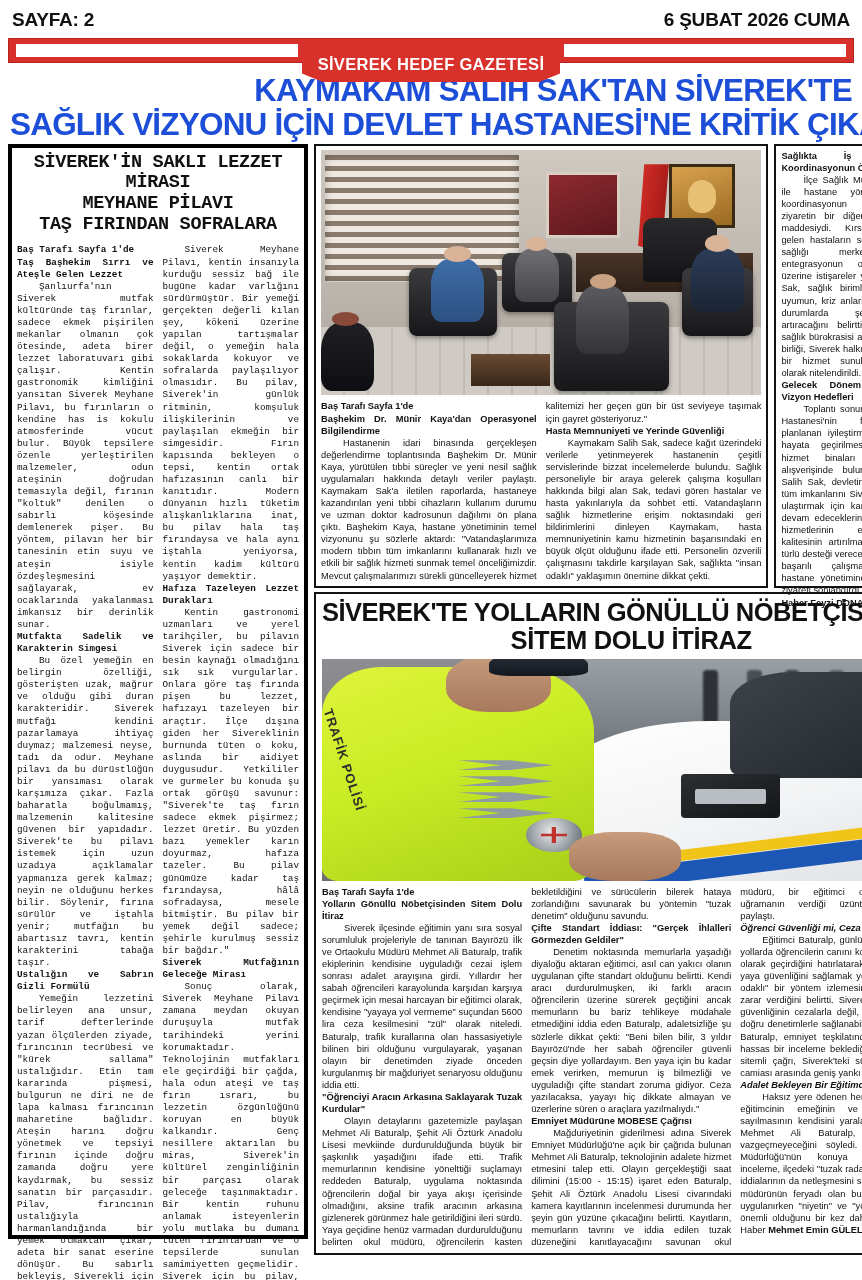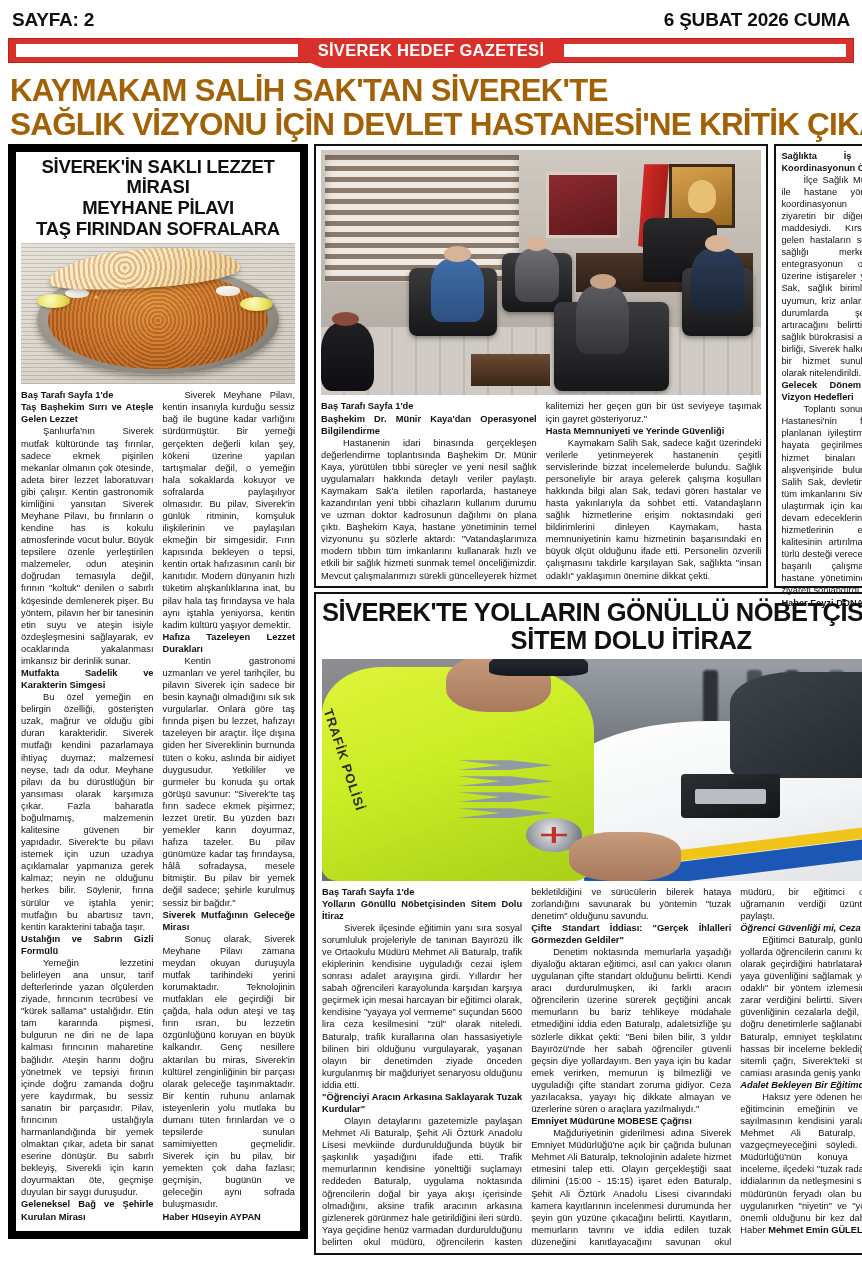--- a/index.html
+++ b/index.html
@@ -62,43 +62,43 @@
     top: 6px;
     height: 13px;
     background: #ffffff;
   }
   .banner-inner-left { left: 8px; width: 282px; }
   .banner-inner-right { right: 8px; width: 282px; }
   .banner-tab {
     position: absolute;
     left: 50%;
     transform: translateX(-50%);
-    top: 0;
+    top: 14px;
     width: 258px;
     height: 30px;
     background: #d8302a;
     clip-path: polygon(0 0, 100% 0, 100% 72%, 92% 100%, 8% 100%, 0 72%);
     display: flex;
     align-items: flex-start;
     justify-content: center;
   }
   .banner-text {
     color: #fff;
     font-weight: bold;
     font-size: 16.5px;
     letter-spacing: 0.3px;
     line-height: 24px;
     white-space: nowrap;
   }
 
   
   .lead-head {
-    text-align: left;
+    text-align: right;
     font-weight: bold;
-    color: #a16207;
+    color: #1d4ed8;
     line-height: 0.97;
     padding: 2px 2px 4px 2px;
   }
   .lead-head .l1 {
     display: block;
     font-size: 31px;
     letter-spacing: -0.6px;
     white-space: nowrap;
   }
   .lead-head .l2 {
@@ -111,24 +111,25 @@
 
   
   .main-grid {
     display: flex;
     gap: 6px;
     height: 1095px;
   }
   .col-left {
     width: 300px;
     flex: 0 0 300px;
-    border: 8px solid #000000;
-    padding: 4px 5px 8px 5px;
+    border: 4px solid #000000;
+    padding: 4px 5px 16px 5px;
     display: flex;
     flex-direction: column;
+    font-family: Liberation Mono, monospace;
   }
   .col-rest {
     flex: 1 1 auto;
     display: flex;
     flex-direction: column;
     gap: 4px;
   }
 
   
   .left-head {

